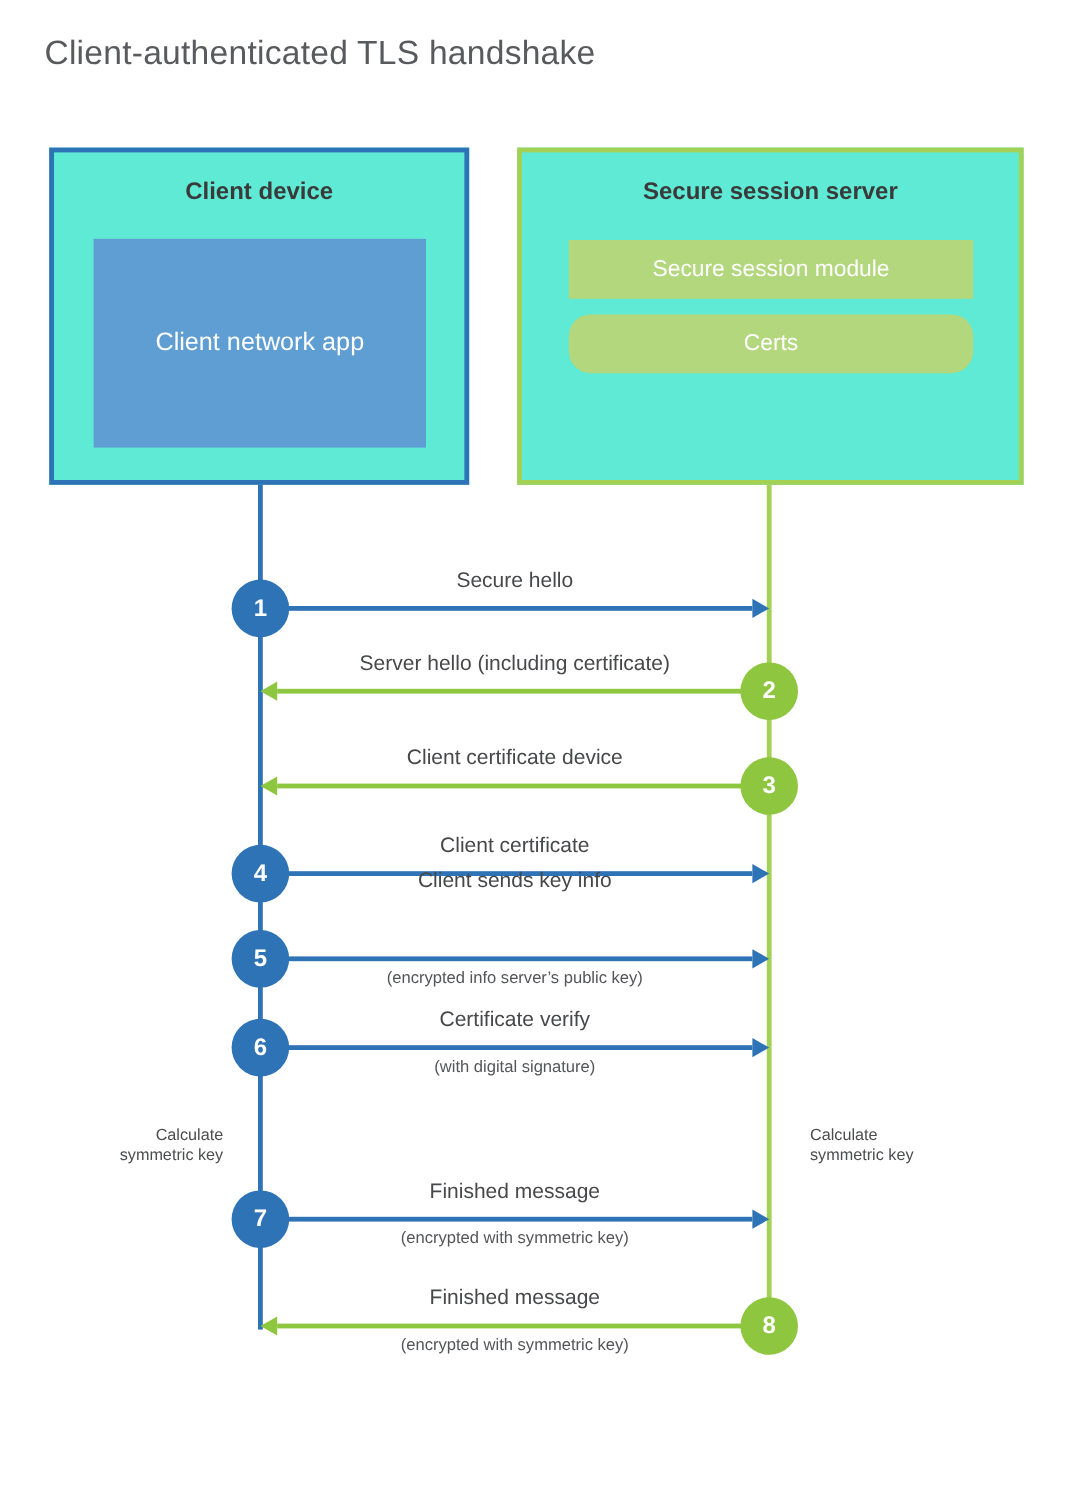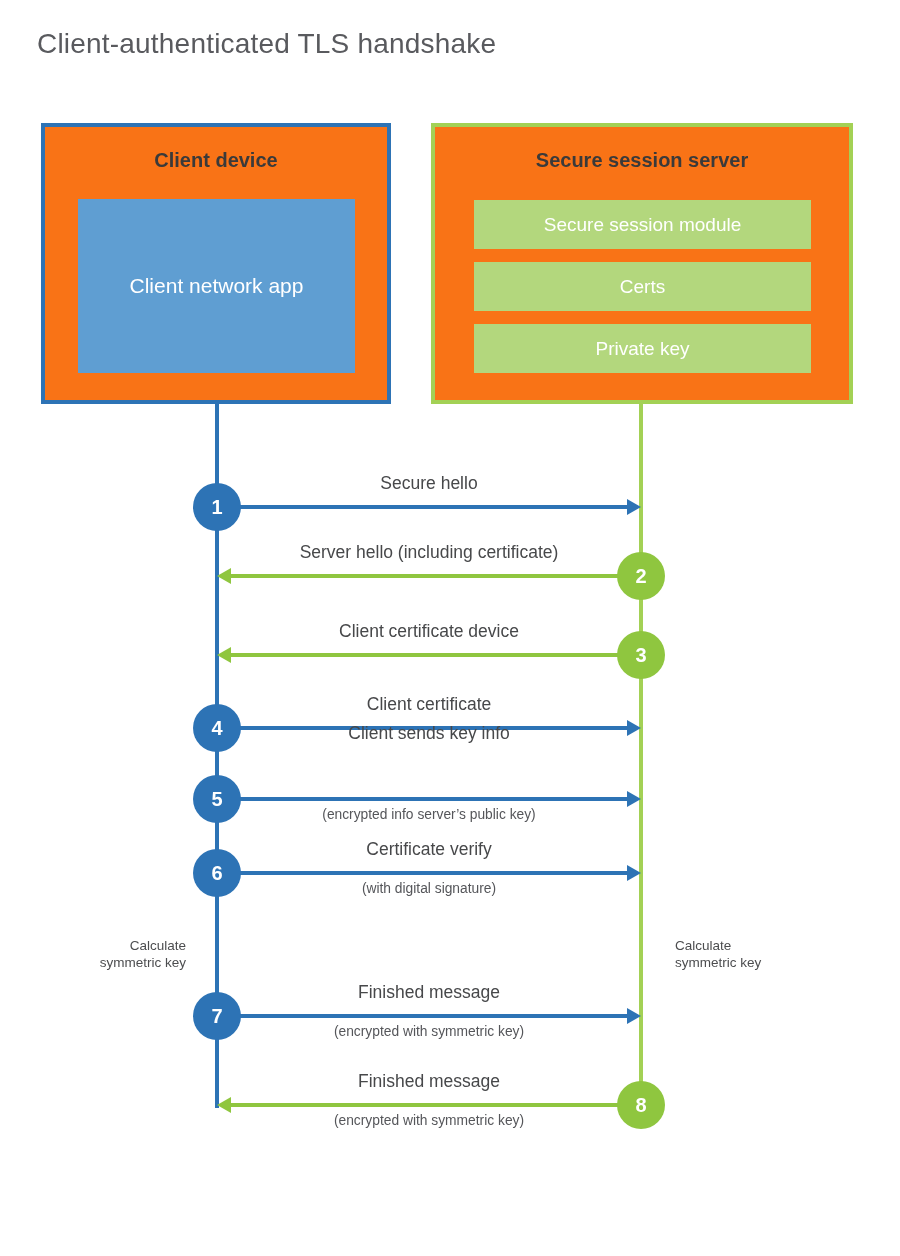--- a/index.html
+++ b/index.html
@@ -1,32 +1,32 @@
 <!DOCTYPE html>
 <html style="--blue: #2d73b5; --blue-fill: #5f9ed2; --green: #8fc63f; --green-line: #a3d155; --green-fill: #b3d77d;"><head>
 <meta charset="utf-8">
 <style>
   html,body{margin:0;padding:0;background:#ffffff;}
   body{font-family:"Liberation Sans","DejaVu Sans",sans-serif;}
   .canvas{position:relative;width:900px;height:1256px;background:#ffffff;overflow:hidden;}
 
   .page-title{position:absolute;left:37px;top:28px;font-size:28px;font-weight:300;color:#595a5e;letter-spacing:.2px;}
 
-  .actor-box{position:absolute;top:123px;height:281px;background:#f97316;box-sizing:border-box;}
+  .actor-box{position:absolute;top:123px;height:281px;background:#5eead4;box-sizing:border-box;}
   .client-box{left:41px;width:350px;border:4px solid var(--blue);}
   .server-box{left:431px;width:422px;border:4px solid var(--green-line);}
   .actor-title{position:absolute;top:22px;left:0;width:100%;text-align:center;font-size:20px;font-weight:700;color:#3a3a3a;}
 
   .client-app{position:absolute;left:33px;top:72px;width:277px;height:174px;background:var(--blue-fill);
     display:flex;align-items:center;justify-content:center;text-align:center;}
   .client-app span{max-width:185px;color:#ffffff;font-size:21px;line-height:1.45;font-weight:400;}
 
   .server-bar{position:absolute;left:39px;width:337px;height:49px;background:var(--green-fill);
     display:flex;align-items:center;justify-content:center;color:#ffffff;font-size:19px;font-weight:400;}
-  .bar-0{top:73px;} .bar-1{top:135px;} .bar-2{top:197px;}
+  .bar-0{top:73px;} .bar-1{top:135px;border-radius:18px;} .bar-2{top:197px;}
 
   .lifeline{position:absolute;top:404px;width:4px;height:704px;}
   .lifeline.client{left:215px;background:var(--blue);}
   .lifeline.server{left:639px;background:var(--green-line);}
 
   .shaft{position:absolute;height:4px;}
   .blue-bg{background:var(--blue);}
   .green-bg{background:var(--green);}
   .head{position:absolute;width:0;height:0;border-top:8px solid transparent;border-bottom:8px solid transparent;}
   .head-right{border-left:14px solid var(--blue);}
@@ -56,21 +56,20 @@
     <div class="actor-title">Client device</div>
     <div class="client-app">
       <span>Client network app</span>
     </div>
   </div>
 
   <div class="actor-box server-box">
     <div class="actor-title">Secure session server</div>
     <div class="server-bar bar-0">Secure session module</div>
     <div class="server-bar bar-1">Certs</div>
-    <div class="server-bar bar-2">Private key</div>
   </div>
 
   <div class="lifeline client"></div>
   <div class="lifeline server"></div>
 
   <div id="rows">
       <div class="shaft blue-bg" style="left: 217px; top: 505px; width: 410px;"></div>
       <div class="head head-right" style="left: 627px; top: 499px;"></div>
       <div class="circle blue-c" style="left: 193px; top: 483px;">1</div>
       <div class="msg-label" style="top: 473px;">Secure hello</div>

